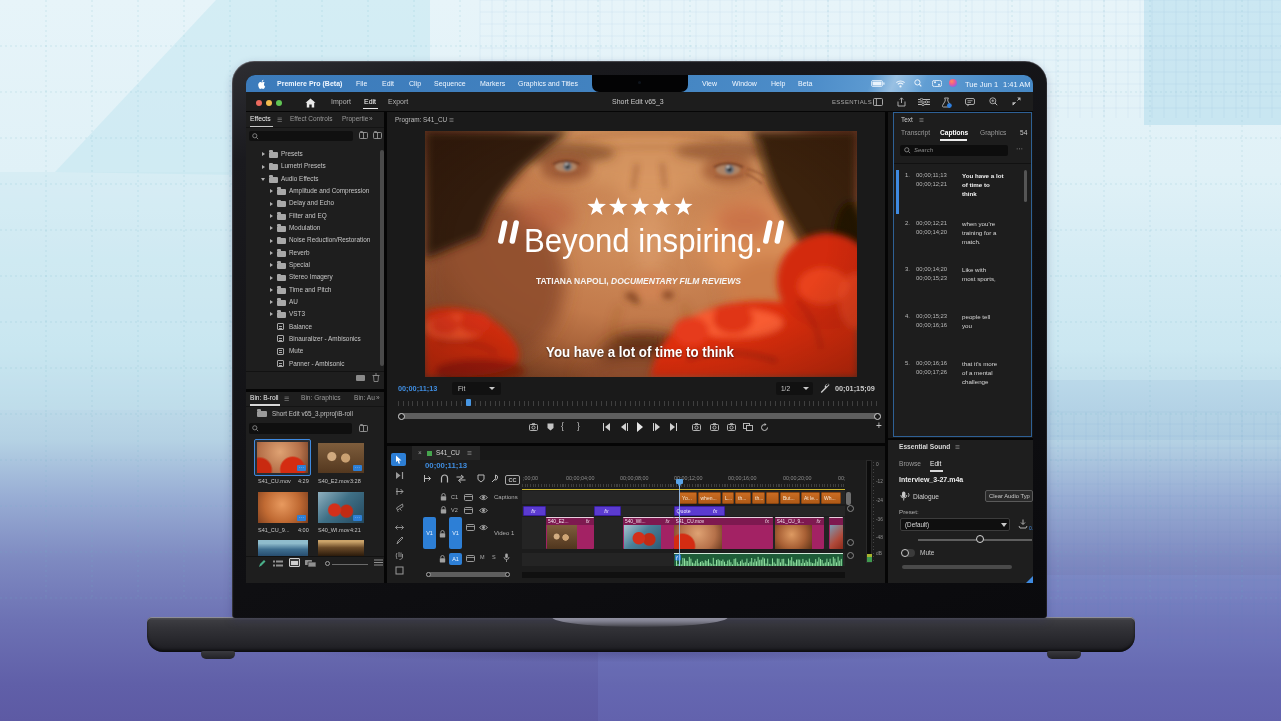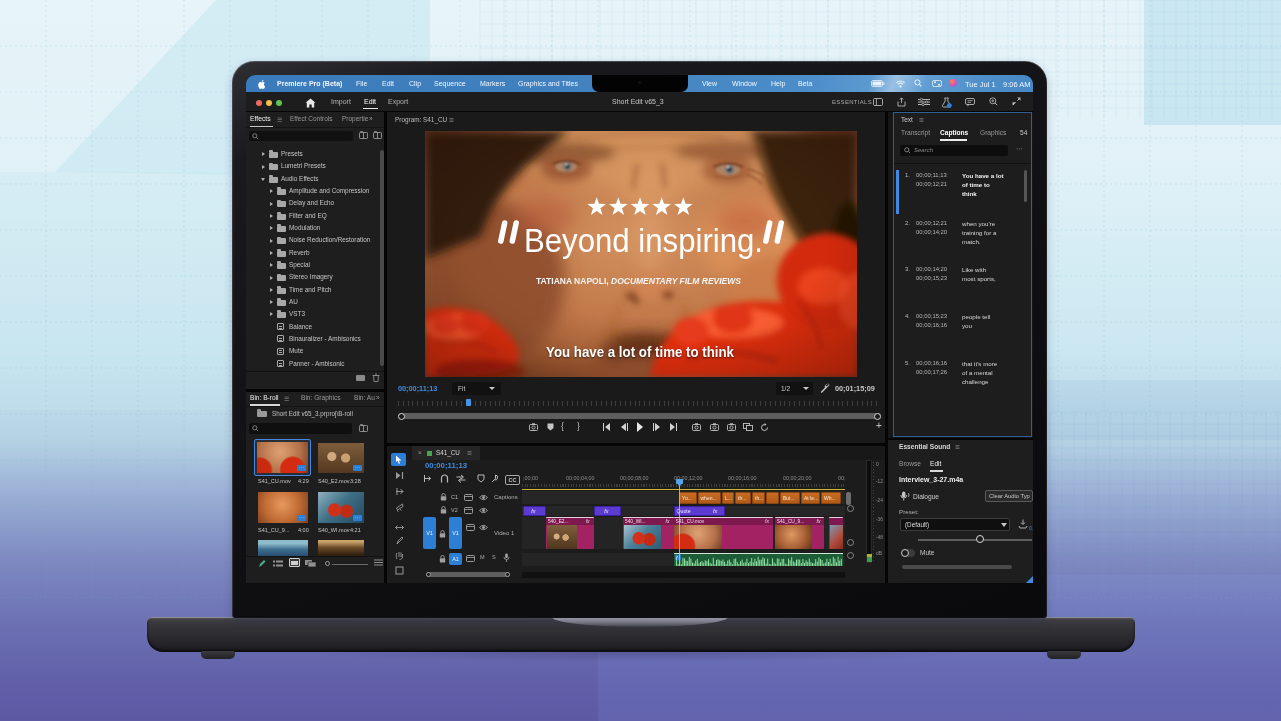--- a/index.html
+++ b/index.html
@@ -222,22 +222,22 @@
       <svg class="a" style="left:668px;top:4px" width="8" height="9" viewBox="0 0 8 9">
         <circle cx="3.4" cy="3.4" r="2.6" fill="none" stroke="#eaf3fc" stroke-width="1"></circle>
         <line x1="5.4" y1="5.4" x2="7.3" y2="7.3" stroke="#eaf3fc" stroke-width="1.1"></line>
       </svg>
       <svg class="a" style="left:686px;top:4.5px" width="10" height="7" viewBox="0 0 10 7">
         <rect x="0.4" y="0.4" width="9.2" height="6.2" rx="2" fill="none" stroke="#eaf3fc" stroke-width="0.9"></rect>
         <circle cx="3" cy="2.2" r="1" fill="#eaf3fc"></circle>
         <circle cx="7" cy="4.8" r="1" fill="#eaf3fc"></circle>
       </svg>
       <div class="a" style="left:703px;top:4px;width:8px;height:8px;border-radius:50%;background:radial-gradient(circle at 35% 30%,#ff8a5f 0%,#f05f8a 35%,#a85fd0 65%,#4a7fe0 100%)"></div>
-      <div class="tx" style="left:719px;top:4.5px;font-size:7.5px;font-weight:normal;color:#f0f7ff;">Tue Jul 1</div>
-      <div class="tx" style="left:757px;top:4.5px;font-size:7.5px;font-weight:normal;color:#f0f7ff;">9:06 AM</div>
+      <div class="tx" style="left:719px;top:4.5px;font-size:7.5px;font-weight:normal;color:#f0f7ff;">Tue Jun 1</div>
+      <div class="tx" style="left:757px;top:4.5px;font-size:7.5px;font-weight:normal;color:#f0f7ff;">1:41 AM</div>
       <div class="a" style="left:346px;top:0;width:96px;height:17px;background:#030304;border-radius:0 0 7px 7px"></div>
       <div class="a" style="left:392px;top:6px;width:3px;height:3px;border-radius:50%;background:#0e141c"></div>
       <div class="a" style="left:0;top:17px;width:787px;height:20px;background:#1d1d1d;border-bottom:1px solid #060606"></div>
       <div class="a" style="left:10px;top:25px;width:6px;height:6px;border-radius:50%;background:#ed6a5e"></div>
       <div class="a" style="left:20px;top:25px;width:6px;height:6px;border-radius:50%;background:#f4bd4f"></div>
       <div class="a" style="left:30px;top:25px;width:6px;height:6px;border-radius:50%;background:#61c554"></div>
       <svg class="a" style="left:59px;top:22.5px" width="11" height="10" viewBox="0 0 11 10">
         <path d="M5.5 0.5 L10.5 4.8 L9.2 4.8 L9.2 9.5 L6.7 9.5 L6.7 6.4 L4.3 6.4 L4.3 9.5 L1.8 9.5 L1.8 4.8 L0.5 4.8 Z" fill="#e8e8e8"></path>
       </svg>
       <div class="tx" style="left:85px;top:23px;font-size:7px;color:#b4b4b4">Import</div>

